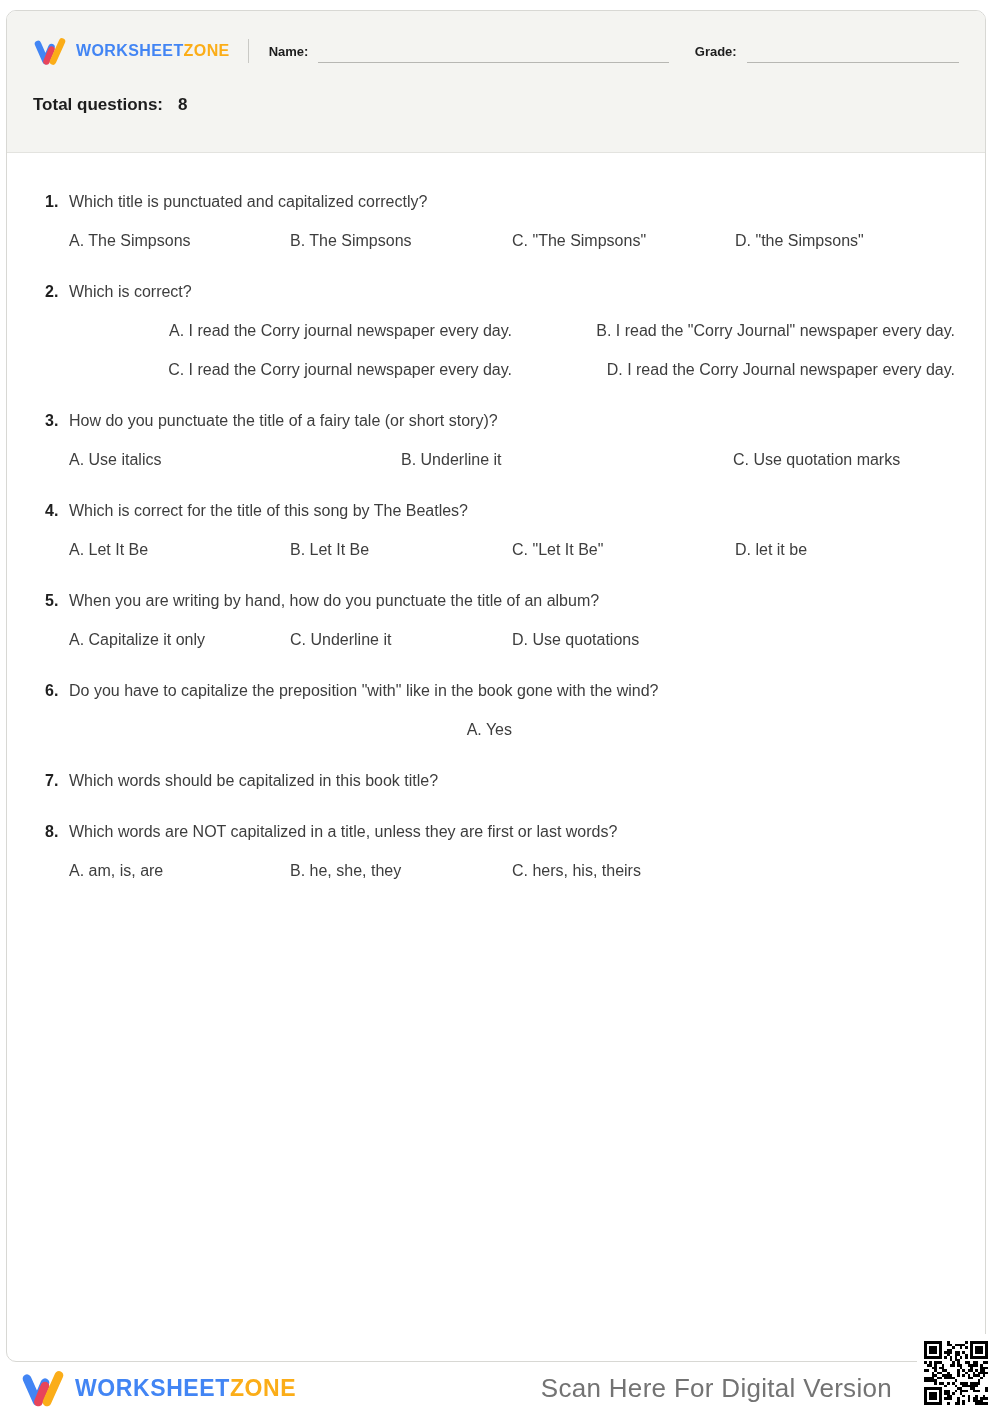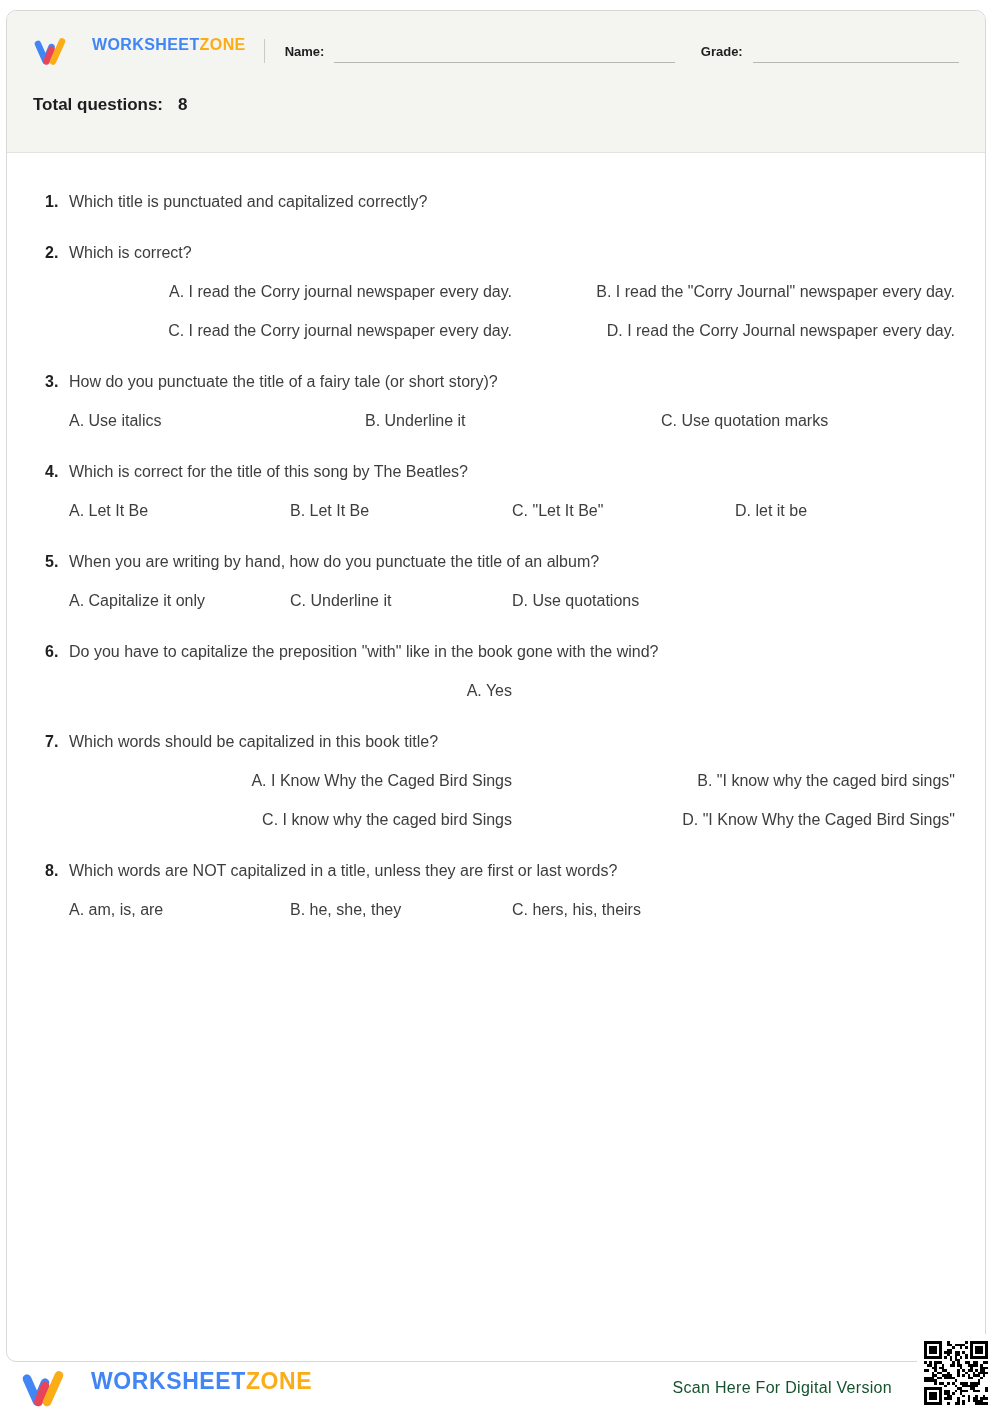--- a/index.html
+++ b/index.html
@@ -10,51 +10,51 @@
   
   .card{
     position:absolute;left:6px;top:10px;width:980px;height:1352px;
     border:1px solid #d8d8d4;border-radius:10px;background:#ffffff;box-sizing:border-box;
   }
   .card-header{
     background:#f4f4f1;border-bottom:1px solid #e3e3df;border-radius:9px 9px 0 0;
     height:142px;box-sizing:border-box;padding:20px 26px 0 26px;
   }
   .header-row{display:flex;align-items:center;height:40px;}
-  .brand{display:flex;gap:25px;}
+  .brand{display:flex;align-items:center;gap:9px;}
   .brand-text{font-weight:bold;letter-spacing:.4px;white-space:nowrap;}
   .brand-w1{color:#4285F4;}
   .brand-w2{color:#FBAD18;}
   .hdr .brand-text{font-size:16px;}
   .hdr-divider{width:1px;height:24px;background:#c9c9c5;margin:0 20px 0 18px;}
   .field-label{font-weight:bold;color:#1d1d1d;font-size:13px;white-space:nowrap;}
   .write-line{border-bottom:1px solid #b7b7b3;height:1px;align-self:flex-end;margin-bottom:8px;}
   .name-line{flex:1.65;margin-left:10px;margin-right:26px;}
   .grade-line{flex:1;margin-left:10px;}
   .total-row{margin-top:24px;display:flex;align-items:flex-end;}
   .total-label{font-weight:bold;color:#1d1d1d;font-size:17px;}
   .total-value{font-weight:bold;color:#1d1d1d;font-size:17px;margin-left:15px;}
   
   .content{padding:36px 30px 0 38px;font-size:16px;}
   .question{margin-bottom:25px;}
   .q-row{display:flex;margin-bottom:13px;line-height:26px;}
   .q-num{width:24px;flex:0 0 24px;font-weight:bold;color:#1f1f1f;}
   .q-text{color:#3d3d3d;text-align:right;}
   .options{display:grid;margin-left:24px;row-gap:13px;line-height:26px;color:#3d3d3d;}
   .cols-4{grid-template-columns:221px 222px 223px auto;}
-  .cols-3{grid-template-columns:296px 296px auto;}
+  .cols-3{grid-template-columns:296px 296px auto;gap:36px;}
   .cols-2{grid-template-columns:443px auto;text-align:right;}
   
   .footer{
     position:absolute;left:0;bottom:0;width:1000px;height:52px;
     display:flex;align-items:center;padding:0 20px;box-sizing:border-box;background:#ffffff;
   }
   .ftr .brand-text{font-size:23px;letter-spacing:.6px;}
   .scan-text{
-    margin-left:auto;margin-right:88px;font-size:16px;color:#14532d;letter-spacing:.3px;white-space:nowrap;
+    margin-left:auto;margin-right:88px;font-size:26px;color:#737373;letter-spacing:.3px;white-space:nowrap;
   }
   .qr-box{
     position:absolute;right:5px;bottom:2px;width:64px;height:64px;background:#ffffff;
     padding:7px;z-index:5;
   }
   .qr-box svg{display:block;width:64px;height:64px;}
 </style>
 </head>
 <body>
 
@@ -83,20 +83,26 @@
         <span class="total-value">8</span>
       </div>
     </div>
 
     <div class="content">
   <div class="question">
     <div class="q-row">
       <span class="q-num">1.</span>
       <span class="q-text">Which title is punctuated and capitalized correctly?</span>
     </div>
+    <div class="options cols-4">
+            <div>A. The Simpsons</div>
+            <div>B. The Simpsons</div>
+            <div>C. "The Simpsons"</div>
+            <div>D. "the Simpsons"</div>
+          </div>
   </div>
 
   <div class="question">
     <div class="q-row">
       <span class="q-num">2.</span>
       <span class="q-text">Which is correct?</span>
     </div>
     <div class="options cols-2">
             <div>A. I read the Corry journal newspaper every day.</div>
             <div>B. I read the "Corry Journal" newspaper every day.</div>
@@ -150,26 +156,20 @@
     <div class="options cols-2">
             <div>A. Yes</div>
           </div>
   </div>
 
   <div class="question">
     <div class="q-row">
       <span class="q-num">7.</span>
       <span class="q-text">Which words should be capitalized in this book title?</span>
     </div>
-    <div class="options cols-2">
-            <div>A. I Know Why the Caged Bird Sings</div>
-            <div>B. "I know why the caged bird sings"</div>
-            <div>C. I know why the caged bird Sings</div>
-            <div>D. "I Know Why the Caged Bird Sings"</div>
-          </div>
   </div>
 
   <div class="question">
     <div class="q-row">
       <span class="q-num">8.</span>
       <span class="q-text">Which words are NOT capitalized in a title, unless they are first or last words?</span>
     </div>
     <div class="options cols-4">
             <div>A. am, is, are</div>
             <div>B. he, she, they</div>

